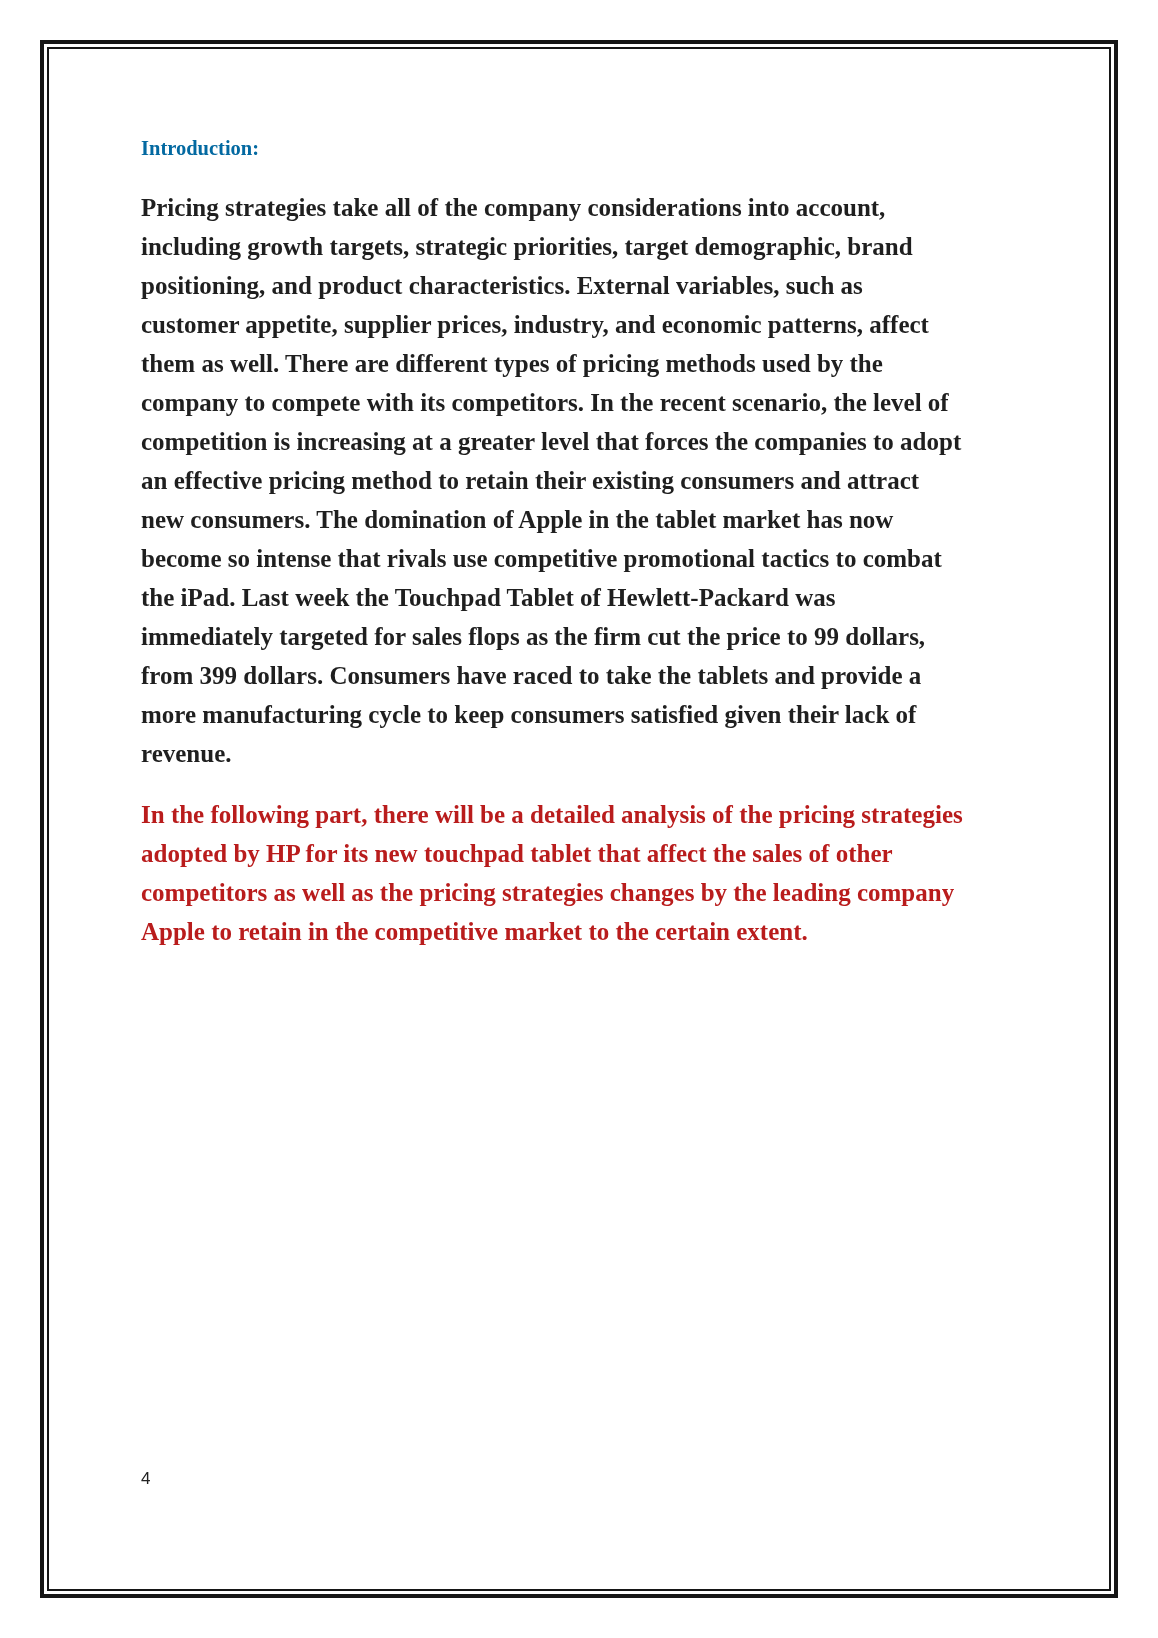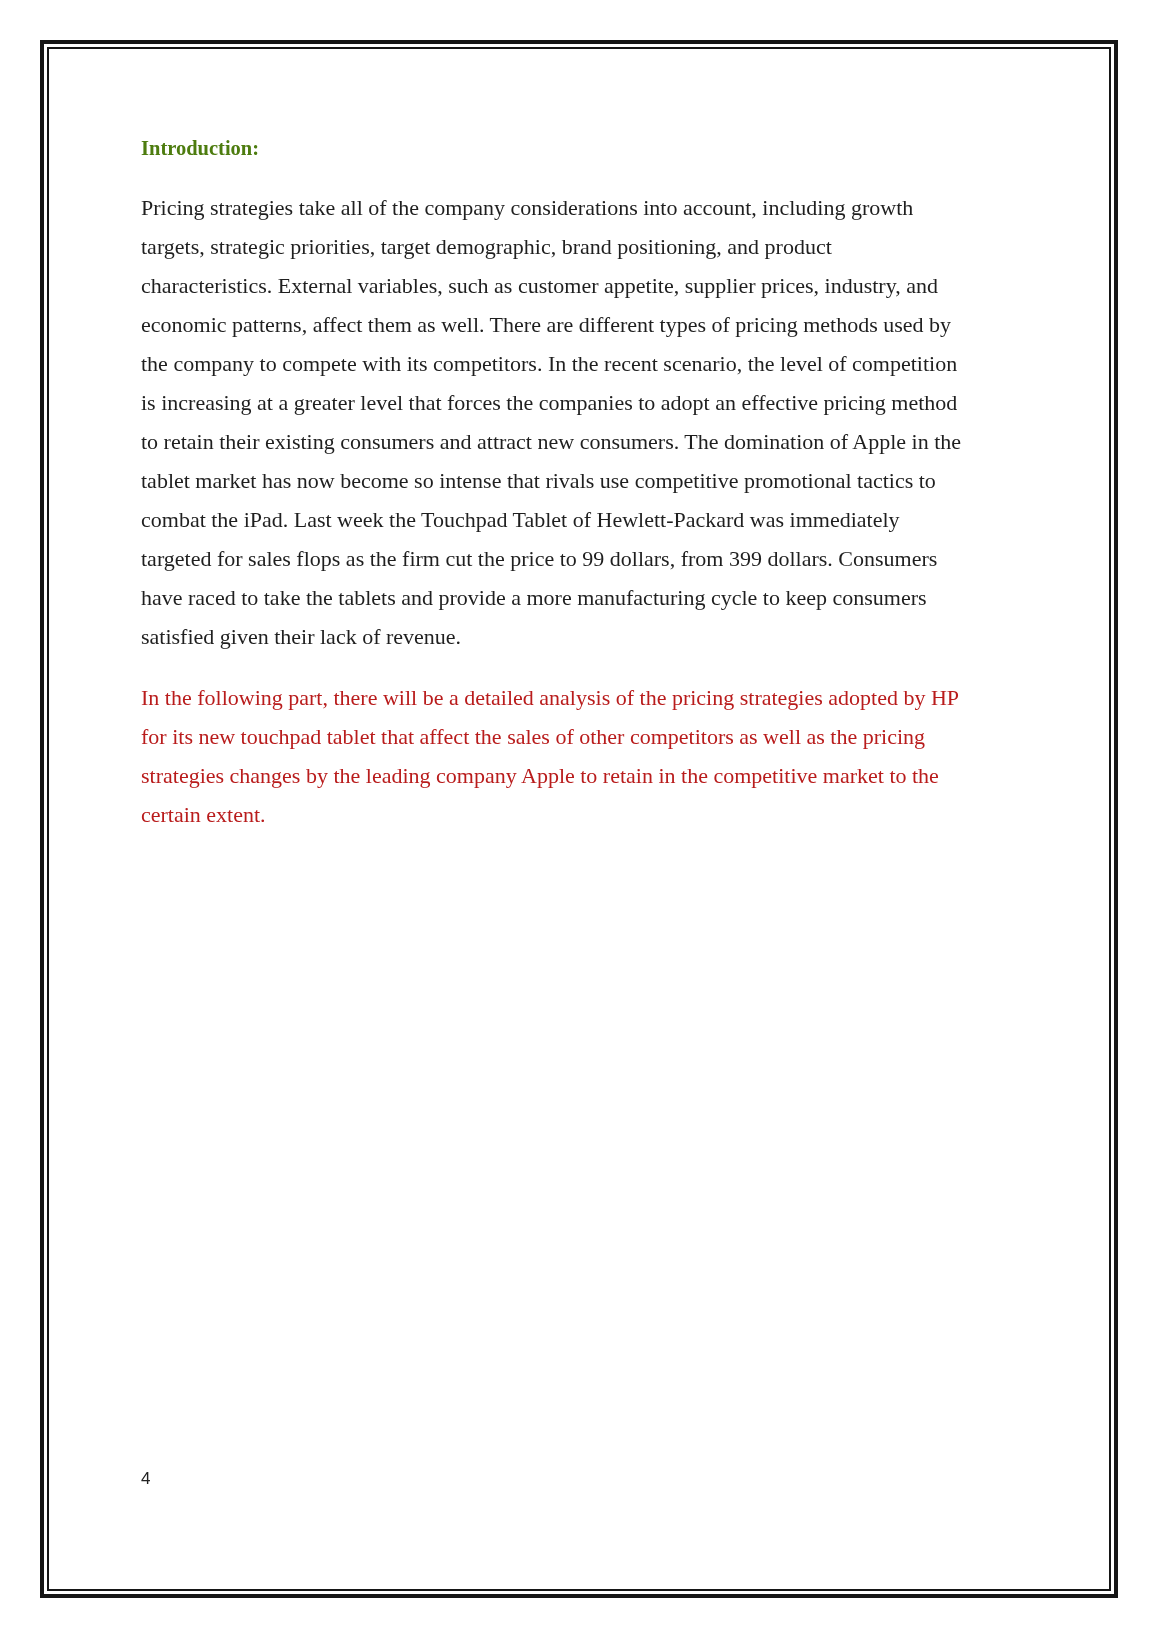--- a/index.html
+++ b/index.html
@@ -33,41 +33,42 @@
     padding: 88px 146px 92px 92px;
   }
   .doc-heading {
     font-family: "Liberation Serif", serif;
     font-weight: bold;
     font-size: 20.5px;
     color: #2e5b8c;
     margin: 0 0 28px 0;
   }
   .doc-paragraph {
-    font-size: 22px;
+    font-size: 25px;
     line-height: 39px;
     color: #1f1f1f;
     margin: 0 0 22px 0;
     text-align: left;
+    font-weight: bold;
   }
   .doc-footer {
     margin-top: auto;
     font-family: "Liberation Sans", sans-serif;
     font-size: 17px;
     color: #222222;
     padding-bottom: 8px;
   }
 </style>
 </head>
 <body>
 
 <div class="page-frame-outer">
   <div class="page-frame-inner">
 
-    <h1 class="doc-heading" style="color: #4d7c0f;">Introduction:</h1>
+    <h1 class="doc-heading" style="color: #0369a1;">Introduction:</h1>
 
     <p class="doc-paragraph" style="color: rgb(31, 31, 31);">Pricing strategies take all of the company considerations into account, including growth targets, strategic priorities, target demographic, brand positioning, and product characteristics. External variables, such as customer appetite, supplier prices, industry, and economic patterns, affect them as well. There are different types of pricing methods used by the company to compete with its competitors. In the recent scenario, the level of competition is increasing at a greater level that forces the companies to adopt an effective pricing method to retain their existing consumers and attract new consumers. The domination of Apple in the tablet market has now become so intense that rivals use competitive promotional tactics to combat the iPad. Last week the Touchpad Tablet of Hewlett-Packard was immediately targeted for sales flops as the firm cut the price to 99 dollars, from 399 dollars. Consumers have raced to take the tablets and provide a more manufacturing cycle to keep consumers satisfied given their lack of revenue.</p>
 
     <p class="doc-paragraph" style="color: #b91c1c;">In the following part, there will be a detailed analysis of the pricing strategies adopted by HP for its new touchpad tablet that affect the sales of other competitors as well as the pricing strategies changes by the leading company Apple to retain in the competitive market to the certain extent.</p>
 
     <div class="doc-footer">4</div>
 
   </div>
 </div>
 

